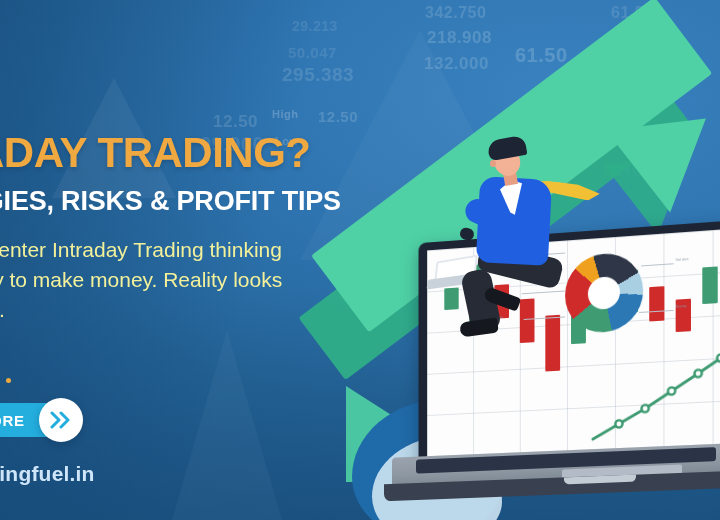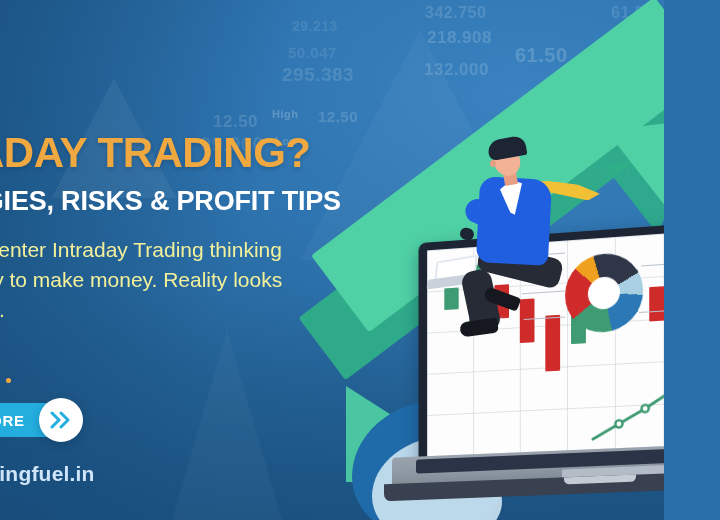--- a/index.html
+++ b/index.html
@@ -6,21 +6,21 @@
   html,body { width:720px; height:520px; overflow:hidden; }
   body {
     font-family:"Liberation Sans", sans-serif;
     background:#2a6ea8;
     position:relative;
   }
 
   
   .banner{
     position:absolute; inset:0;
-    width:664px; height:520px;
+    width:720px; height:520px;
     overflow:hidden;
     background:
       radial-gradient(120% 90% at 78% 18%, #3a83c0 0%, #2e74b0 38%, #256599 72%, #1f5c8f 100%);
   }
   .bg-vignette{
     position:absolute; inset:0;
     background:
       linear-gradient(105deg, rgba(20,70,115,.55) 0%, rgba(20,70,115,0) 38%),
       linear-gradient(0deg, rgba(16,60,100,.38) 0%, rgba(16,60,100,0) 45%);
     pointer-events:none;
@@ -310,21 +310,21 @@
 <div class="banner">
 
   <div class="bg-vignette"></div>
   <div class="wm-tri a"></div>
   <div class="wm-tri b"></div>
   <div class="wm-tri c"></div>
 
   <div id="ticker-layer">
       <div class="ticker" style="left: 425px; top: 4px; font-size: 16px; opacity: 0.14;">342.750</div>
       <div class="ticker" style="left: 427px; top: 28px; font-size: 17px; opacity: 0.16;">218.908</div>
-      <div class="ticker" style="left: 424px; top: 60px; font-size: 17px; opacity: 0.15;">132.000</div>
+      <div class="ticker" style="left: 424px; top: 54px; font-size: 17px; opacity: 0.15;">132.000</div>
       <div class="ticker" style="left: 515px; top: 44px; font-size: 20px; opacity: 0.17;">61.50</div>
       <div class="ticker" style="left: 611px; top: 4px; font-size: 16px; opacity: 0.12;">61.50</div>
       <div class="ticker" style="left: 610px; top: 33px; font-size: 17px; opacity: 0.13;">82.25</div>
       <div class="ticker" style="left: 626px; top: 88px; font-size: 16px; opacity: 0.11;">72.75</div>
       <div class="ticker" style="left: 292px; top: 18px; font-size: 14px; opacity: 0.1;">29.213</div>
       <div class="ticker" style="left: 288px; top: 44px; font-size: 15px; opacity: 0.1;">50.047</div>
       <div class="ticker" style="left: 282px; top: 64px; font-size: 19px; opacity: 0.13;">295.383</div>
       <div class="ticker" style="left: 213px; top: 112px; font-size: 17px; opacity: 0.14;">12.50</div>
       <div class="ticker" style="left: 264px; top: 108px; font-size: 11px; opacity: 0.22; padding-left: 8px;">High</div>
       <div class="ticker" style="left: 318px; top: 108px; font-size: 15px; opacity: 0.16;">12.50</div>

